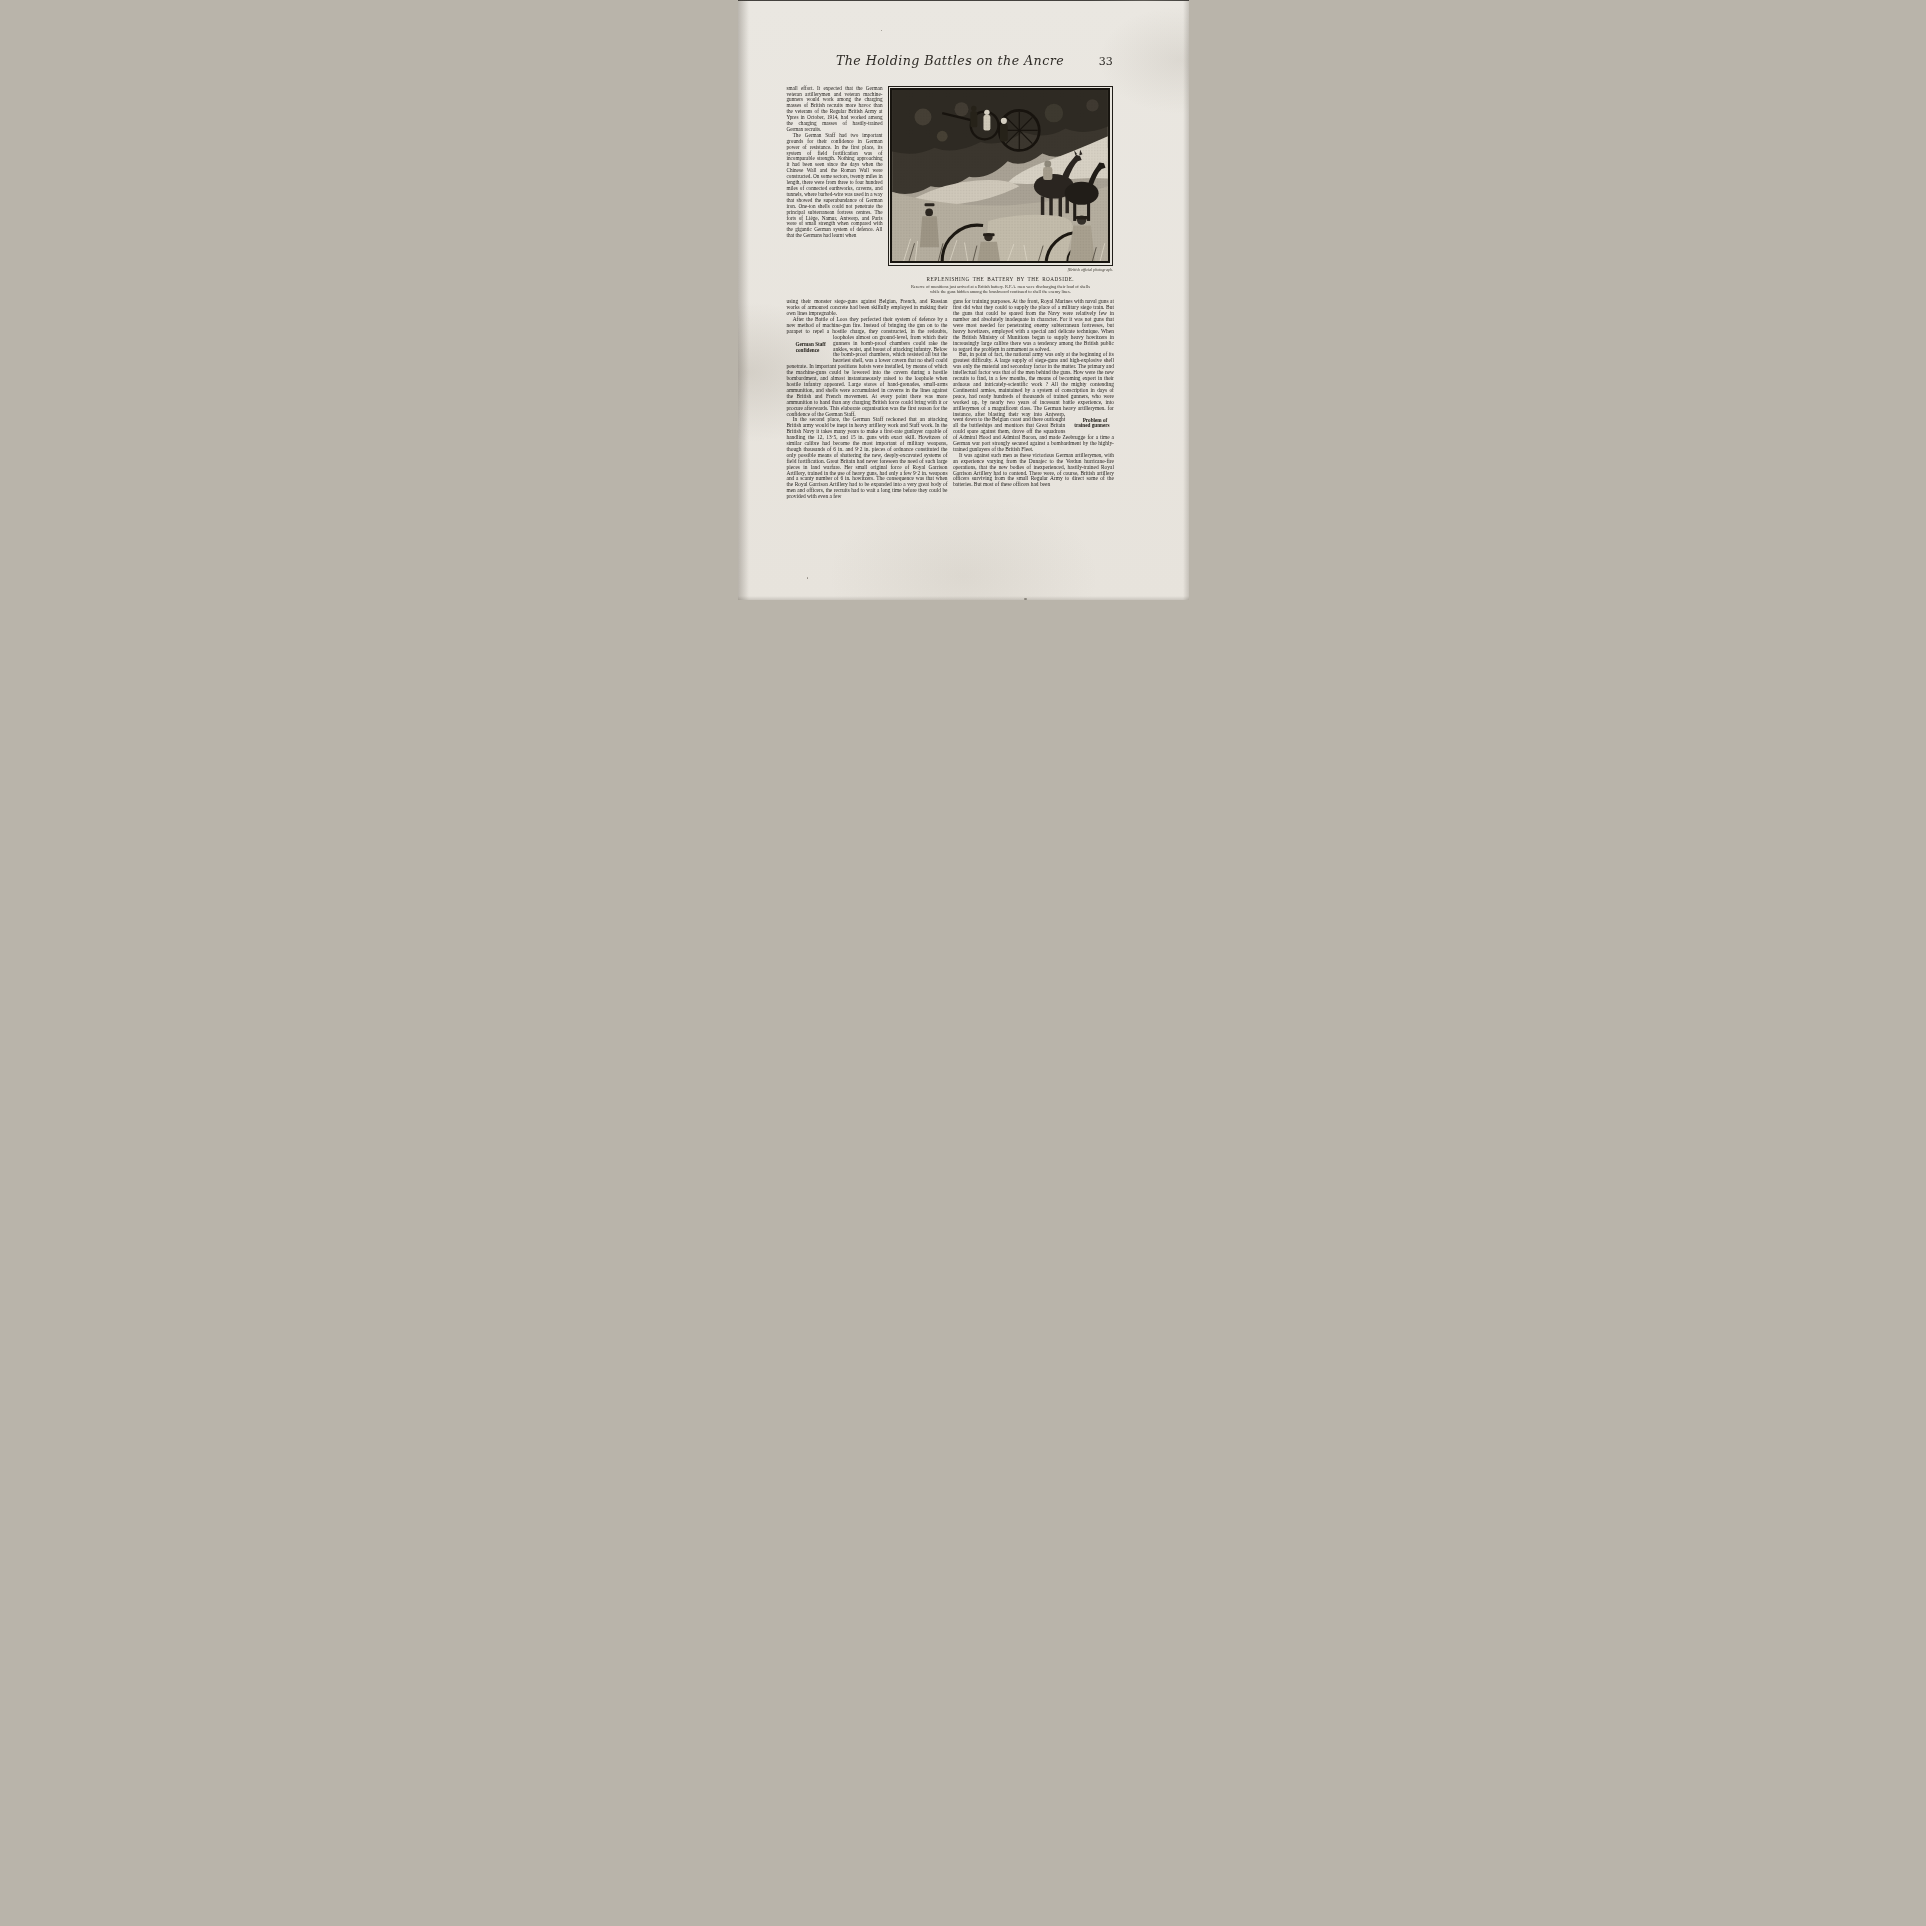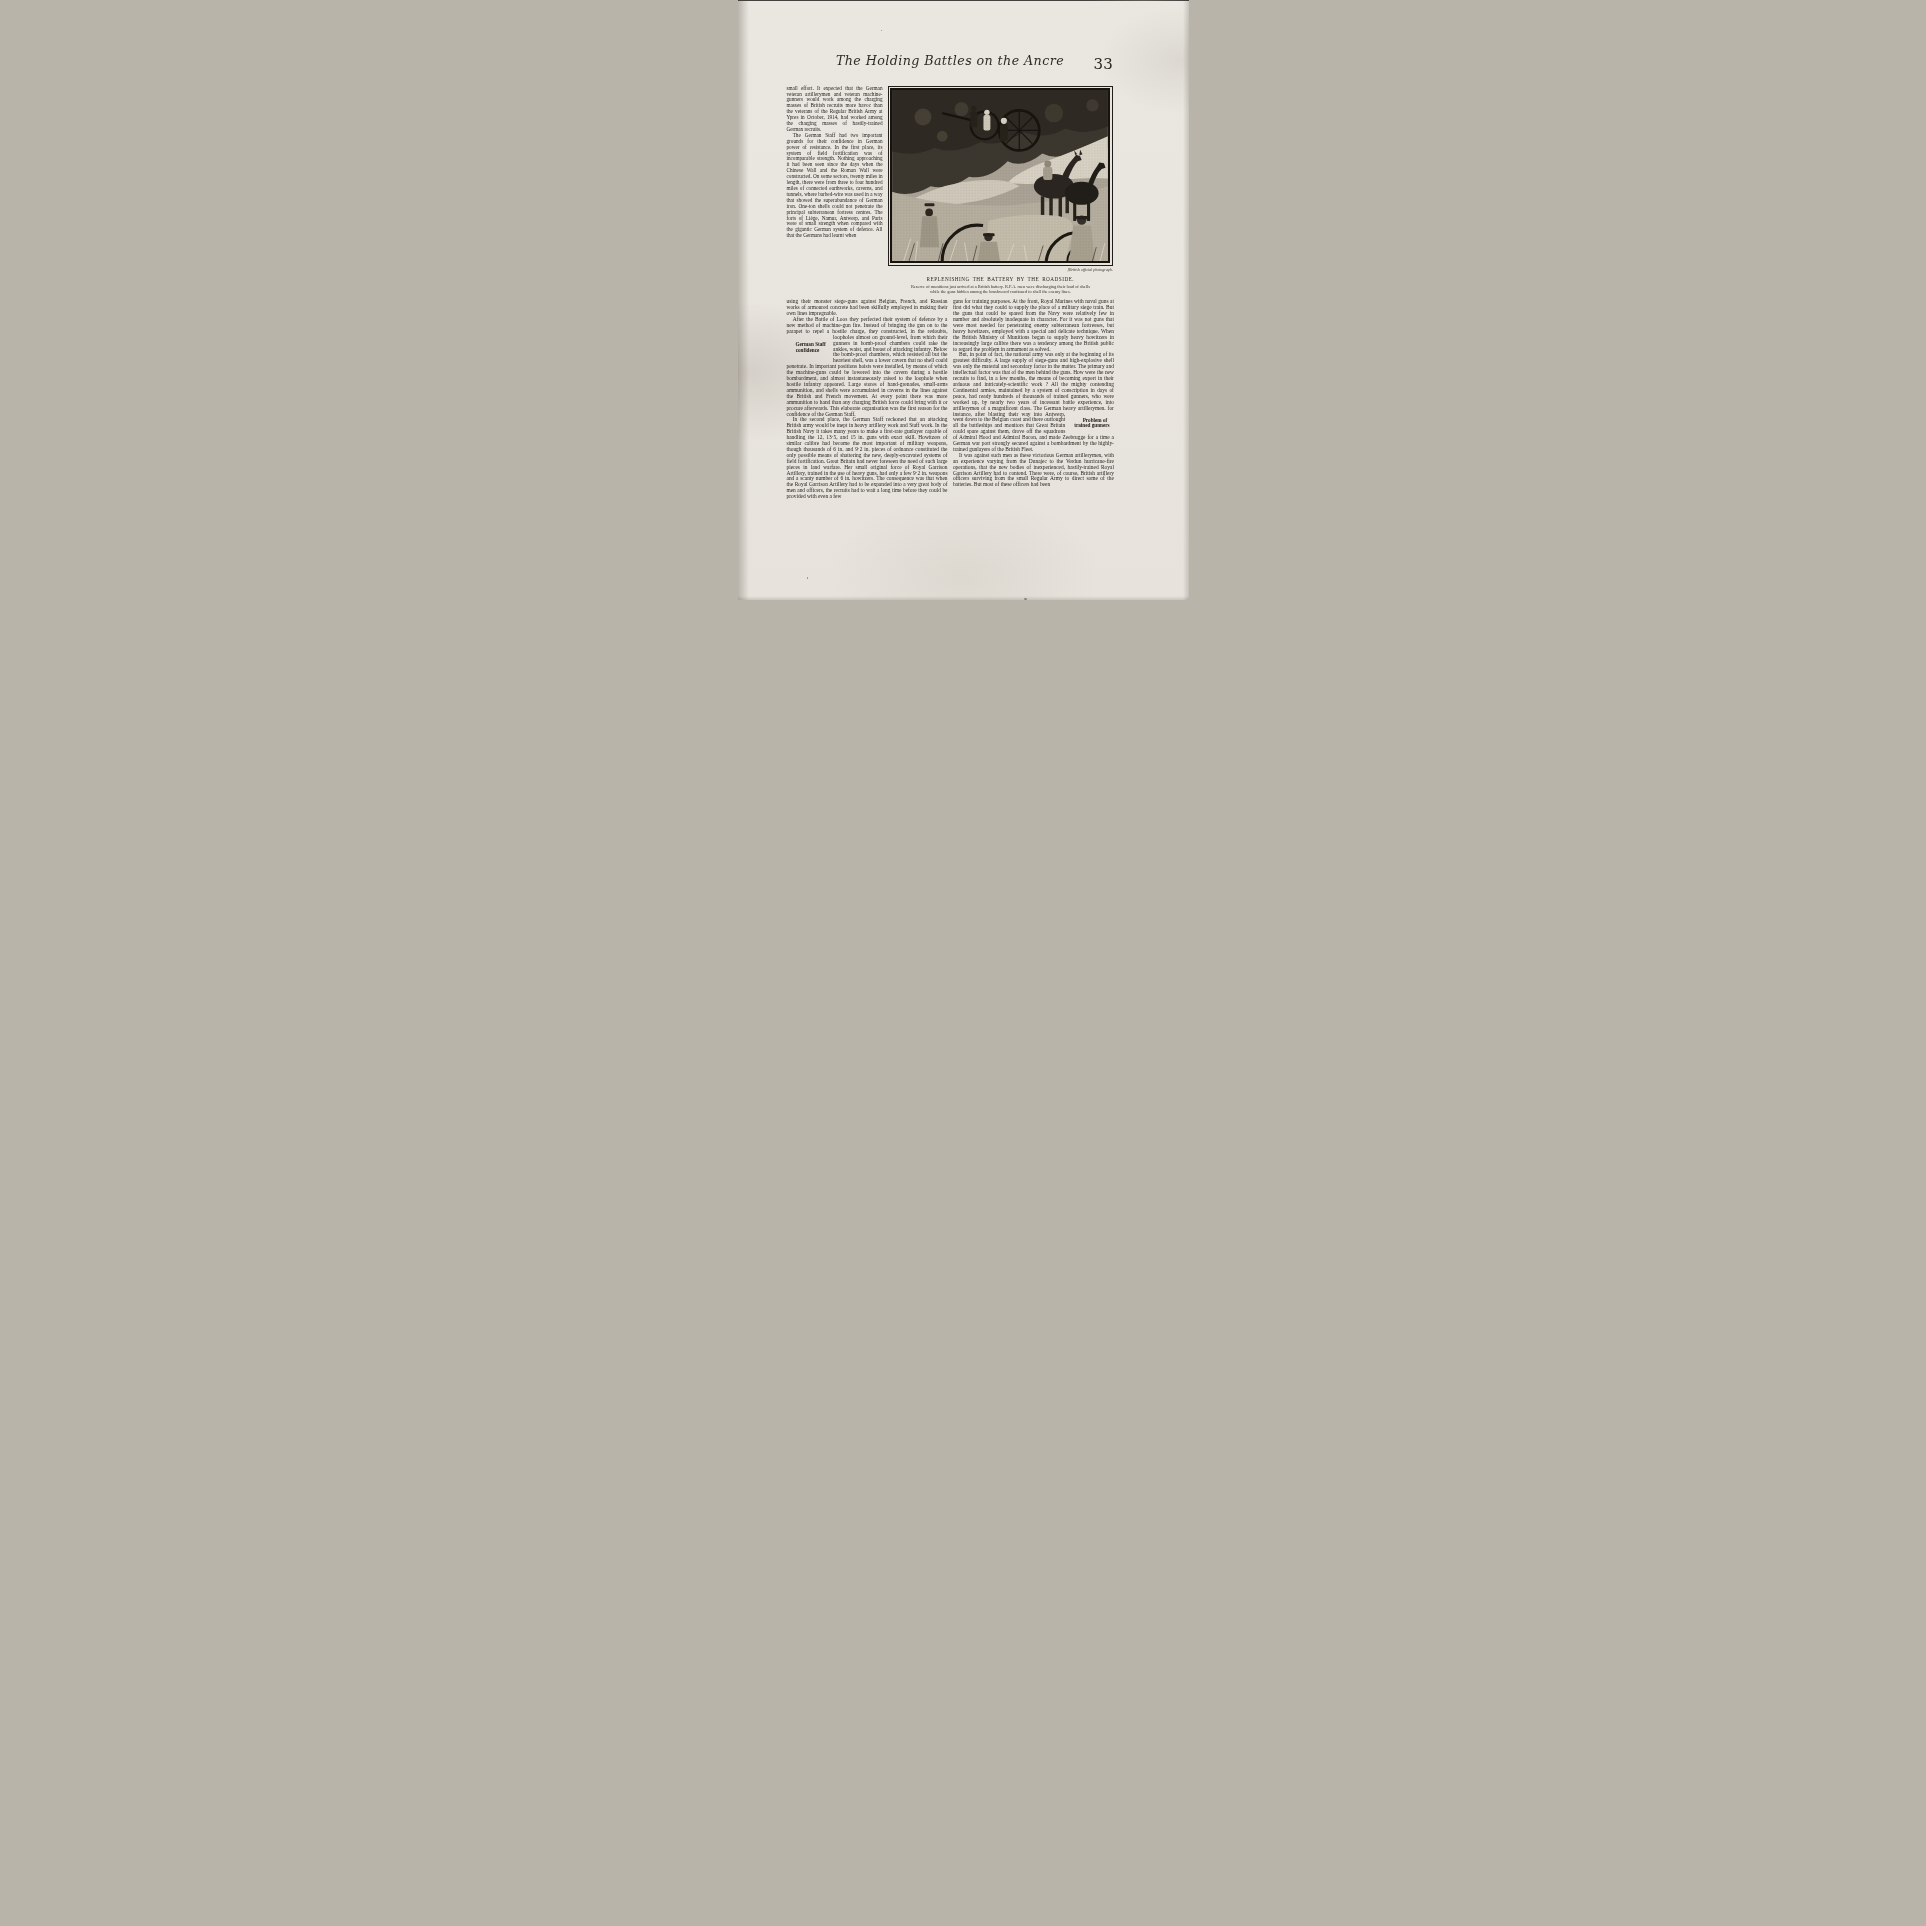--- a/index.html
+++ b/index.html
@@ -22,21 +22,21 @@
   .edge-bottom{position:absolute;left:0;bottom:0;width:100%;height:3.9px;background:linear-gradient(to top,rgba(70,64,55,.18),rgba(70,64,55,0));}
 
   .content{position:absolute;left:49px;top:53px;width:327px;}
 
   .header{position:relative;height:21.6px;margin-bottom:11px;}
   .title{
     text-align:center;
     font-family:"DejaVu Serif","Liberation Serif",serif;
     font-style:italic;font-size:12.7px;letter-spacing:0.4px;color:#2f2c27;
   }
-  .pageno{position:absolute;right:0.8px;top:2.3px;font-size:15px;color:#2b2824;font-family:"DejaVu Serif",serif;}
+  .pageno{position:absolute;right:0.8px;top:2.3px;font-size:11px;color:#2b2824;font-family:"DejaVu Serif",serif;}
 
   .toprow{display:flex;gap:5.4px;align-items:flex-start;}
   .col-narrow{
     width:96px;flex:0 0 96px;
     font-size:5.2px;line-height:5.9px;text-align:justify;
   }
   .photo-col{width:225px;flex:0 0 225px;}
   .photo-frame{border:0.8px solid #211e19;padding:1.5px;background:#e8e5de;}
   .photo-inner{border:2.3px solid #17140f;line-height:0;background:#8d887d;}
   .photo-inner svg{display:block;}

